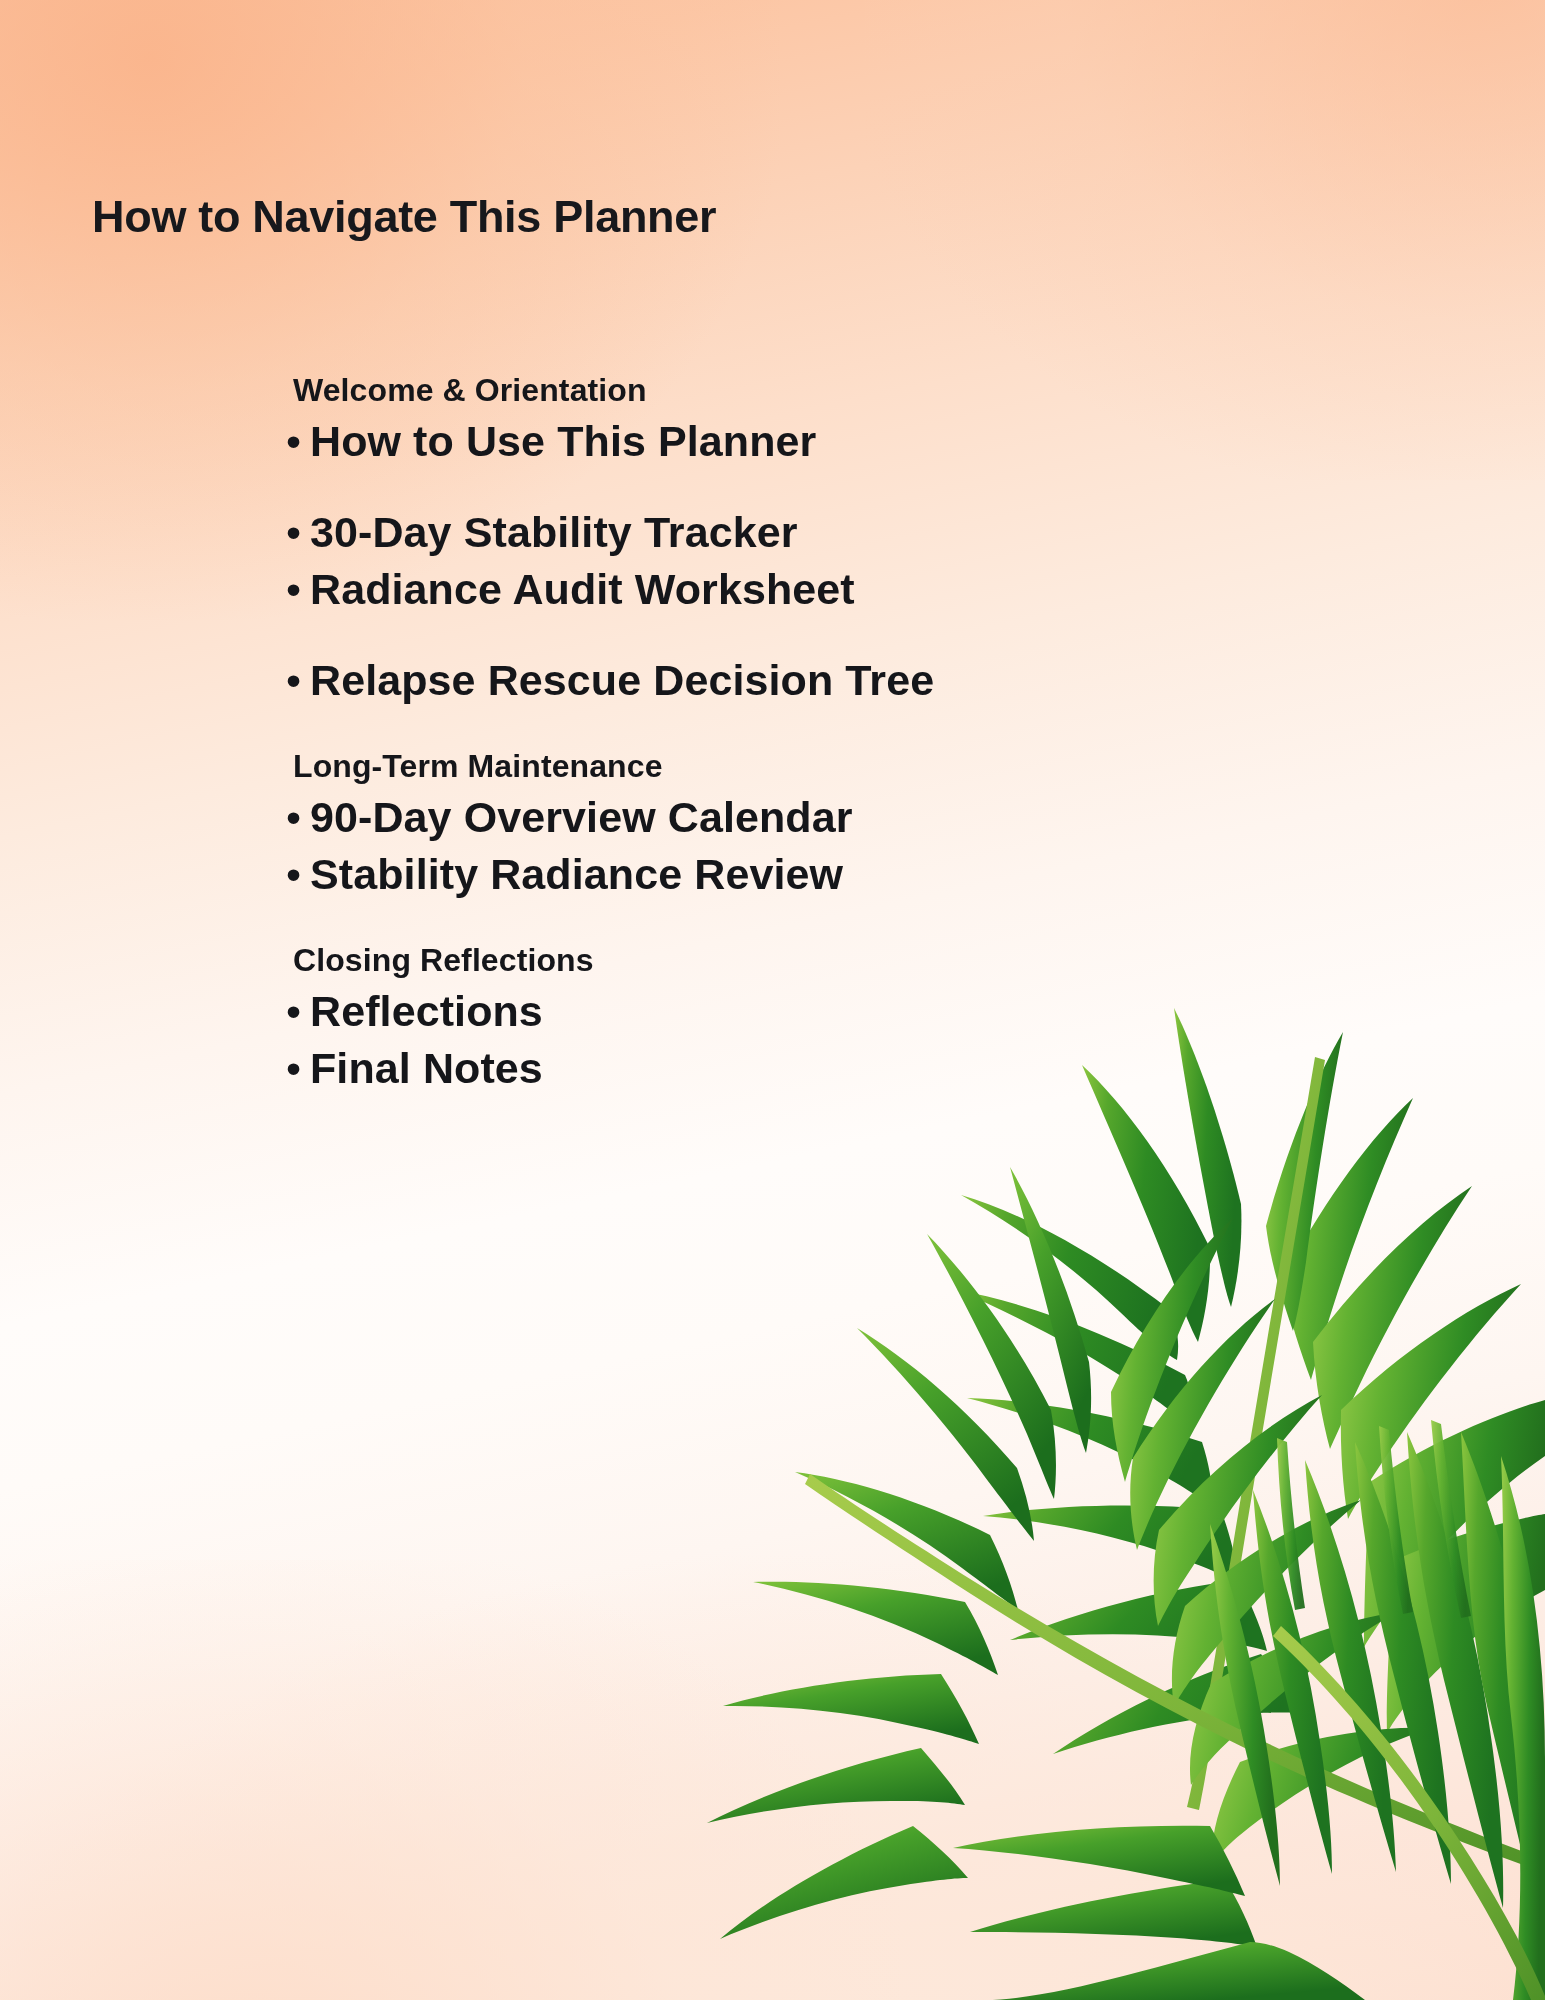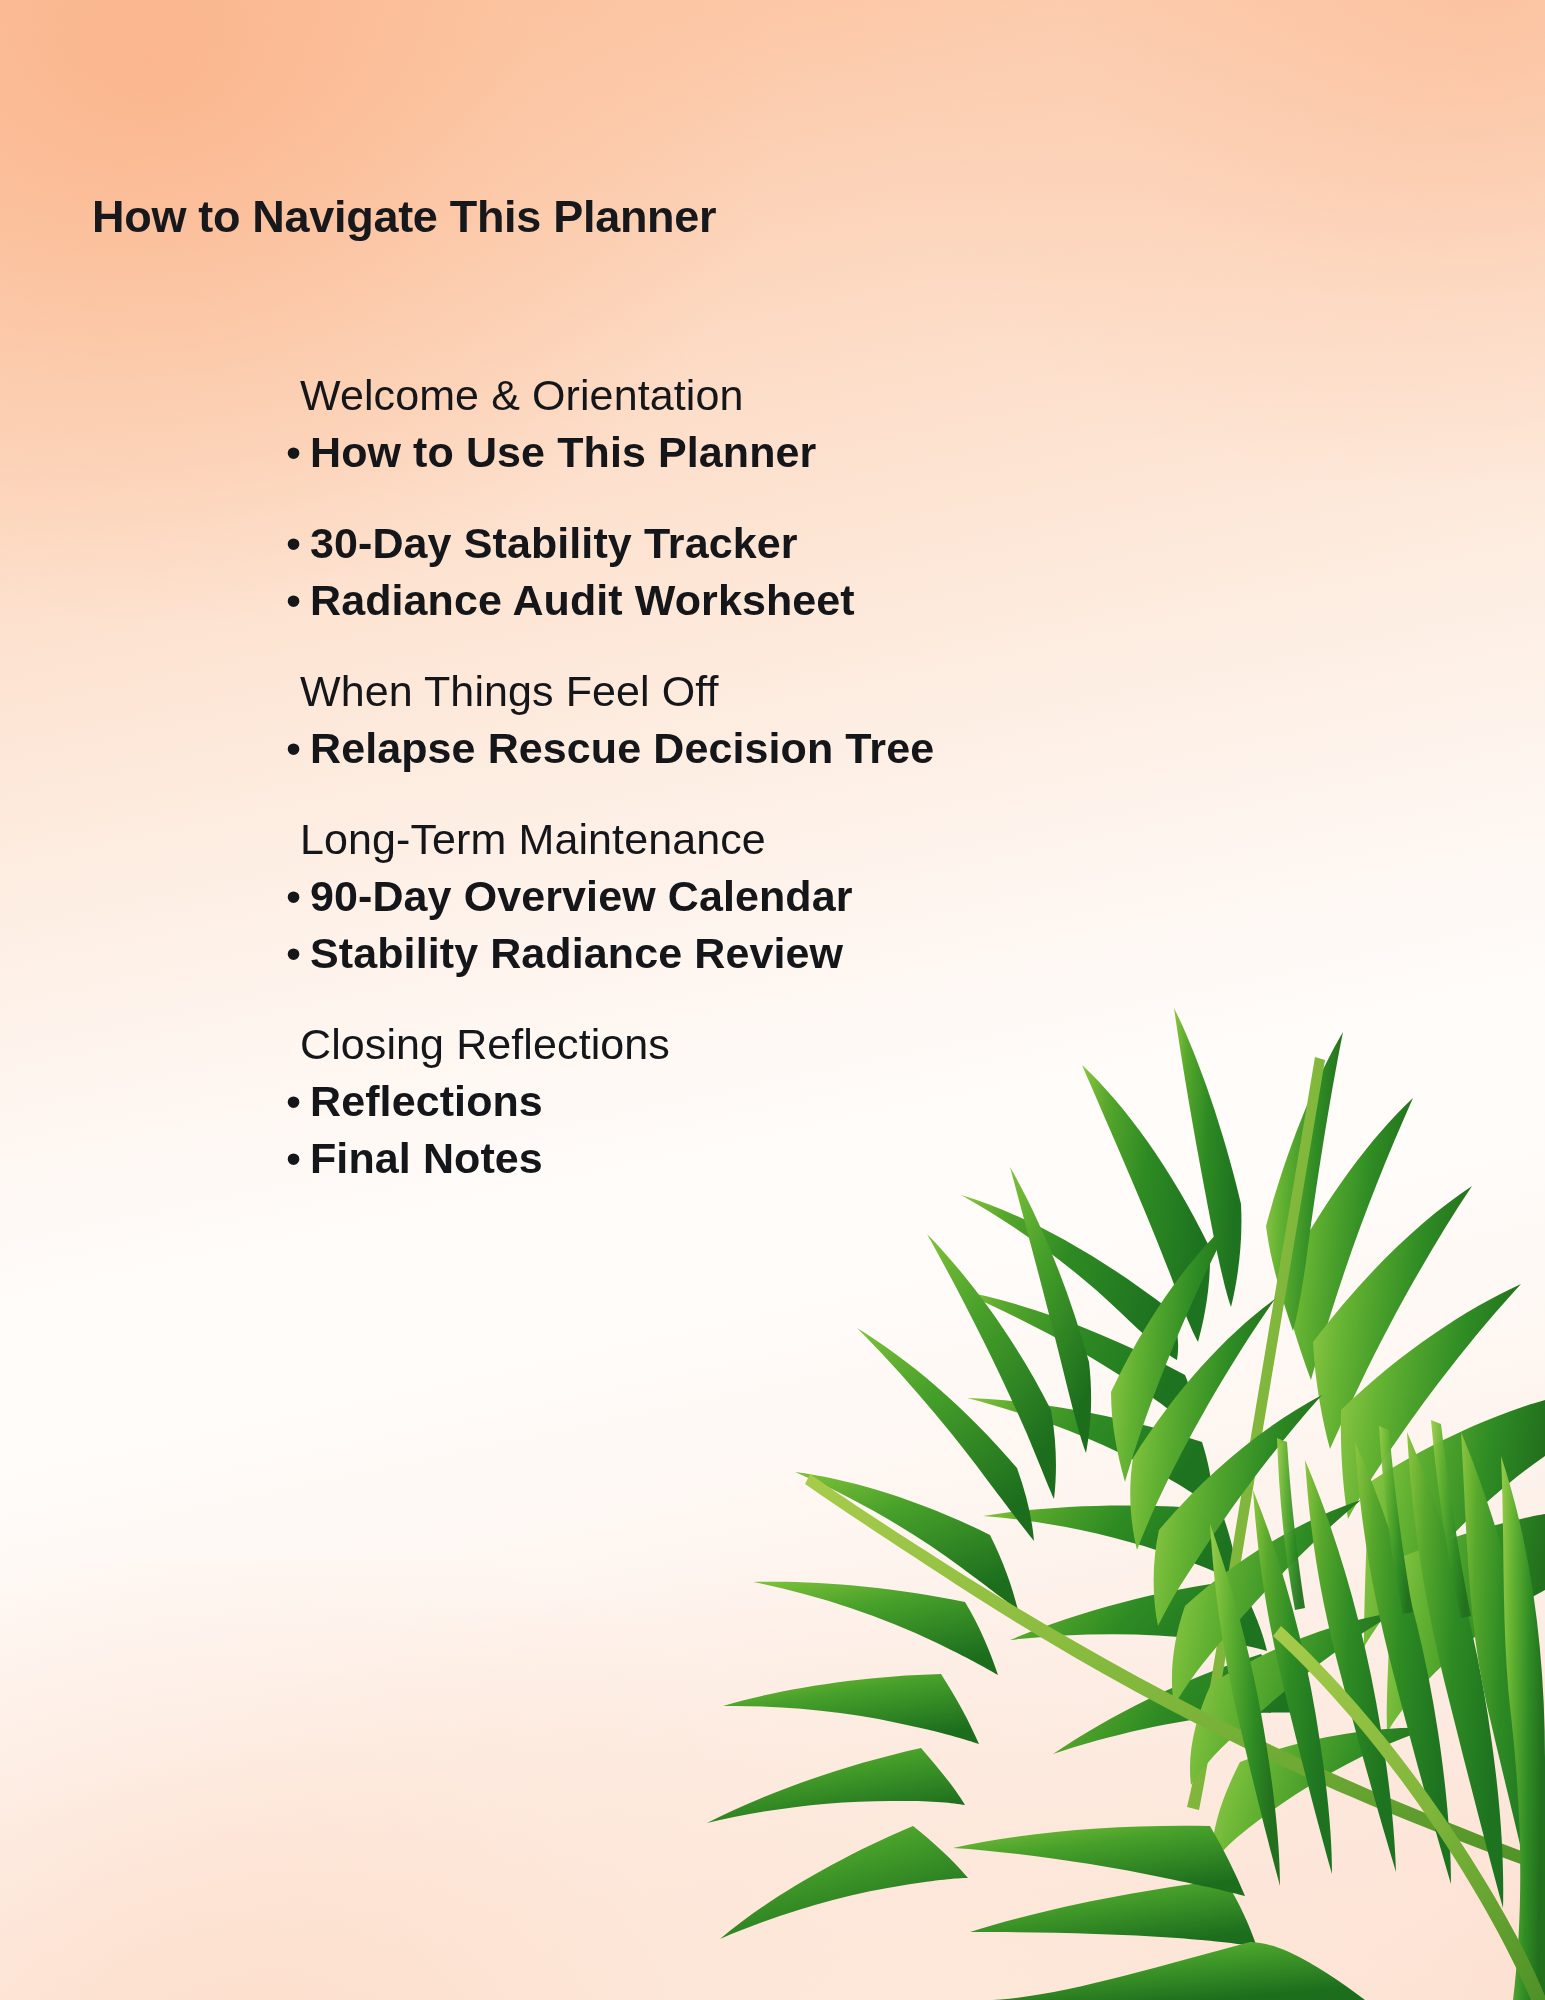--- a/index.html
+++ b/index.html
@@ -82,27 +82,27 @@
     position: absolute;
     left: 286px;
     top: 374px;
     width: 1060px;
   }
 
   .section { margin-bottom: 48px; }
   .section:last-child { margin-bottom: 0; }
 
   .section-heading {
-    font-size: 43px;
+    font-size: 32px;
     line-height: 1.0;
-    font-weight: 400;
+    font-weight: 700;
     letter-spacing: 0.1px;
     color: #15161a;
     margin-bottom: 14px;
-    margin-left: 14px;
+    margin-left: 7px;
     white-space: nowrap;
   }
 
   .entry {
     font-size: 43px;
     line-height: 1.0;
     font-weight: 400;
     letter-spacing: 0.1px;
     color: #15161a;
     margin-bottom: 14px;
@@ -156,21 +156,20 @@
         <div class="entry">
           <span class="bullet">•</span>
           <span class="entry-label">30-Day Stability Tracker</span>
         </div>
         <div class="entry">
           <span class="bullet">•</span>
           <span class="entry-label">Radiance Audit Worksheet</span>
         </div>
       </div>
       <div class="section">
-        <div class="section-heading">When Things Feel Off</div>
         <div class="entry">
           <span class="bullet">•</span>
           <span class="entry-label">Relapse Rescue Decision Tree</span>
         </div>
       </div>
       <div class="section">
         <div class="section-heading">Long-Term Maintenance</div>
         <div class="entry">
           <span class="bullet">•</span>
           <span class="entry-label">90-Day Overview Calendar</span>

